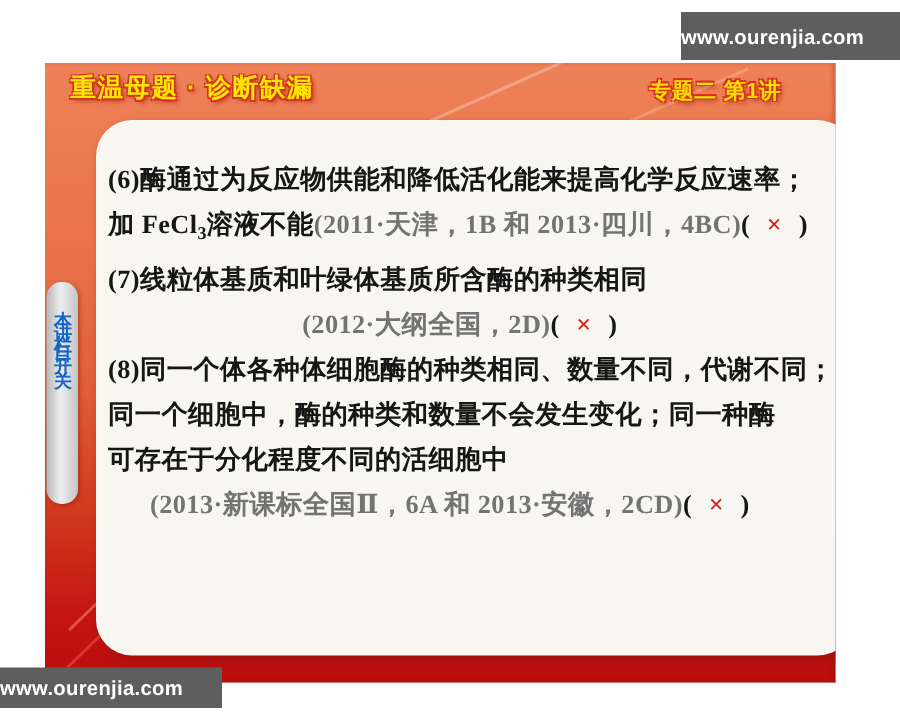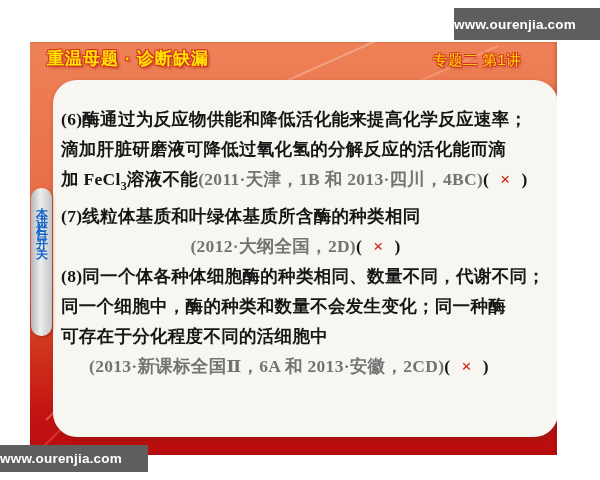--- a/index.html
+++ b/index.html
@@ -42,21 +42,21 @@
   .slide-title {
     position:absolute; left:17px; top:5px;
     font-size:17px; font-weight:bold; letter-spacing:1px;
     color:#ffe600;
     text-shadow:1px 1px 0 #d63020, -1px -1px 0 #d63020,
                 1px -1px 0 #d63020, -1px 1px 0 #d63020,
                 2px 2px 3px rgba(140,10,0,0.55);
   }
   .slide-topic {
     position:absolute; right:36px; top:9px;
-    font-size:14.5px; font-weight:normal; letter-spacing:0.5px;
+    font-size:14.5px; font-weight:bold; letter-spacing:0.5px;
     color:#ffdd00;
     text-shadow:1px 1px 0 #d63020, -1px -1px 0 #d63020,
                 1px -1px 0 #d63020, -1px 1px 0 #d63020,
                 2px 2px 3px rgba(140,10,0,0.55);
     margin-left:16px;
   }
 
   
   .side-tab {
     position:absolute; left:1px; top:146px; width:21px; height:148px;
@@ -68,21 +68,21 @@
   }
   .side-tab .tab-label {
     writing-mode:vertical-rl; text-orientation:upright;
     font-size:12px; font-weight:bold; color:#1565c8;
     letter-spacing:8px; padding-top:9px;
     font-family:"Liberation Sans", sans-serif;
   }
 
   
   .panel {
-    position:absolute; left:23px; top:38px; width:505px; height:357px;
+    position:absolute; left:34px; top:38px; width:505px; height:357px;
     background:#f8f6f1; border-radius:24px;
     box-shadow:2px 3px 6px rgba(130,25,10,0.45);
   }
   .panel-inner {
     padding:24px 26px 0 8px;
     font-family:"Liberation Serif","DejaVu Serif", serif;
     font-weight:600;
     font-size:17.5px; line-height:30px; color:#161616;
     letter-spacing:0.3px;
   }
@@ -107,21 +107,20 @@
   <div class="fold fold-a"></div>
   <div class="fold fold-b"></div>
 
   <div class="slide-title">重温母题 · 诊断缺漏</div>
   <div class="slide-topic">专题二 第1讲</div>
 
   <div class="panel">
     <div class="panel-inner">
 
       <div class="line">(6)酶通过为反应物供能和降低活化能来提高化学反应速率；</div>
-      <div class="line">滴加肝脏研磨液可降低过氧化氢的分解反应的活化能而滴</div>
 
       <div class="line">
         <span>加 FeCl</span><sub class="sub3">3</sub><span>溶液不能</span><span class="cite">(2011·天津，1B 和 2013·四川，4BC)</span><span class="mark">(</span><span class="cross">×</span><span class="mark">)</span>
       </div>
 
       <div class="line">(7)线粒体基质和叶绿体基质所含酶的种类相同</div>
 
       <div class="line line-right">
         <span class="cite">(2012·大纲全国，2D)</span><span class="mark">(</span><span class="cross">×</span><span class="mark">)</span>
       </div>

